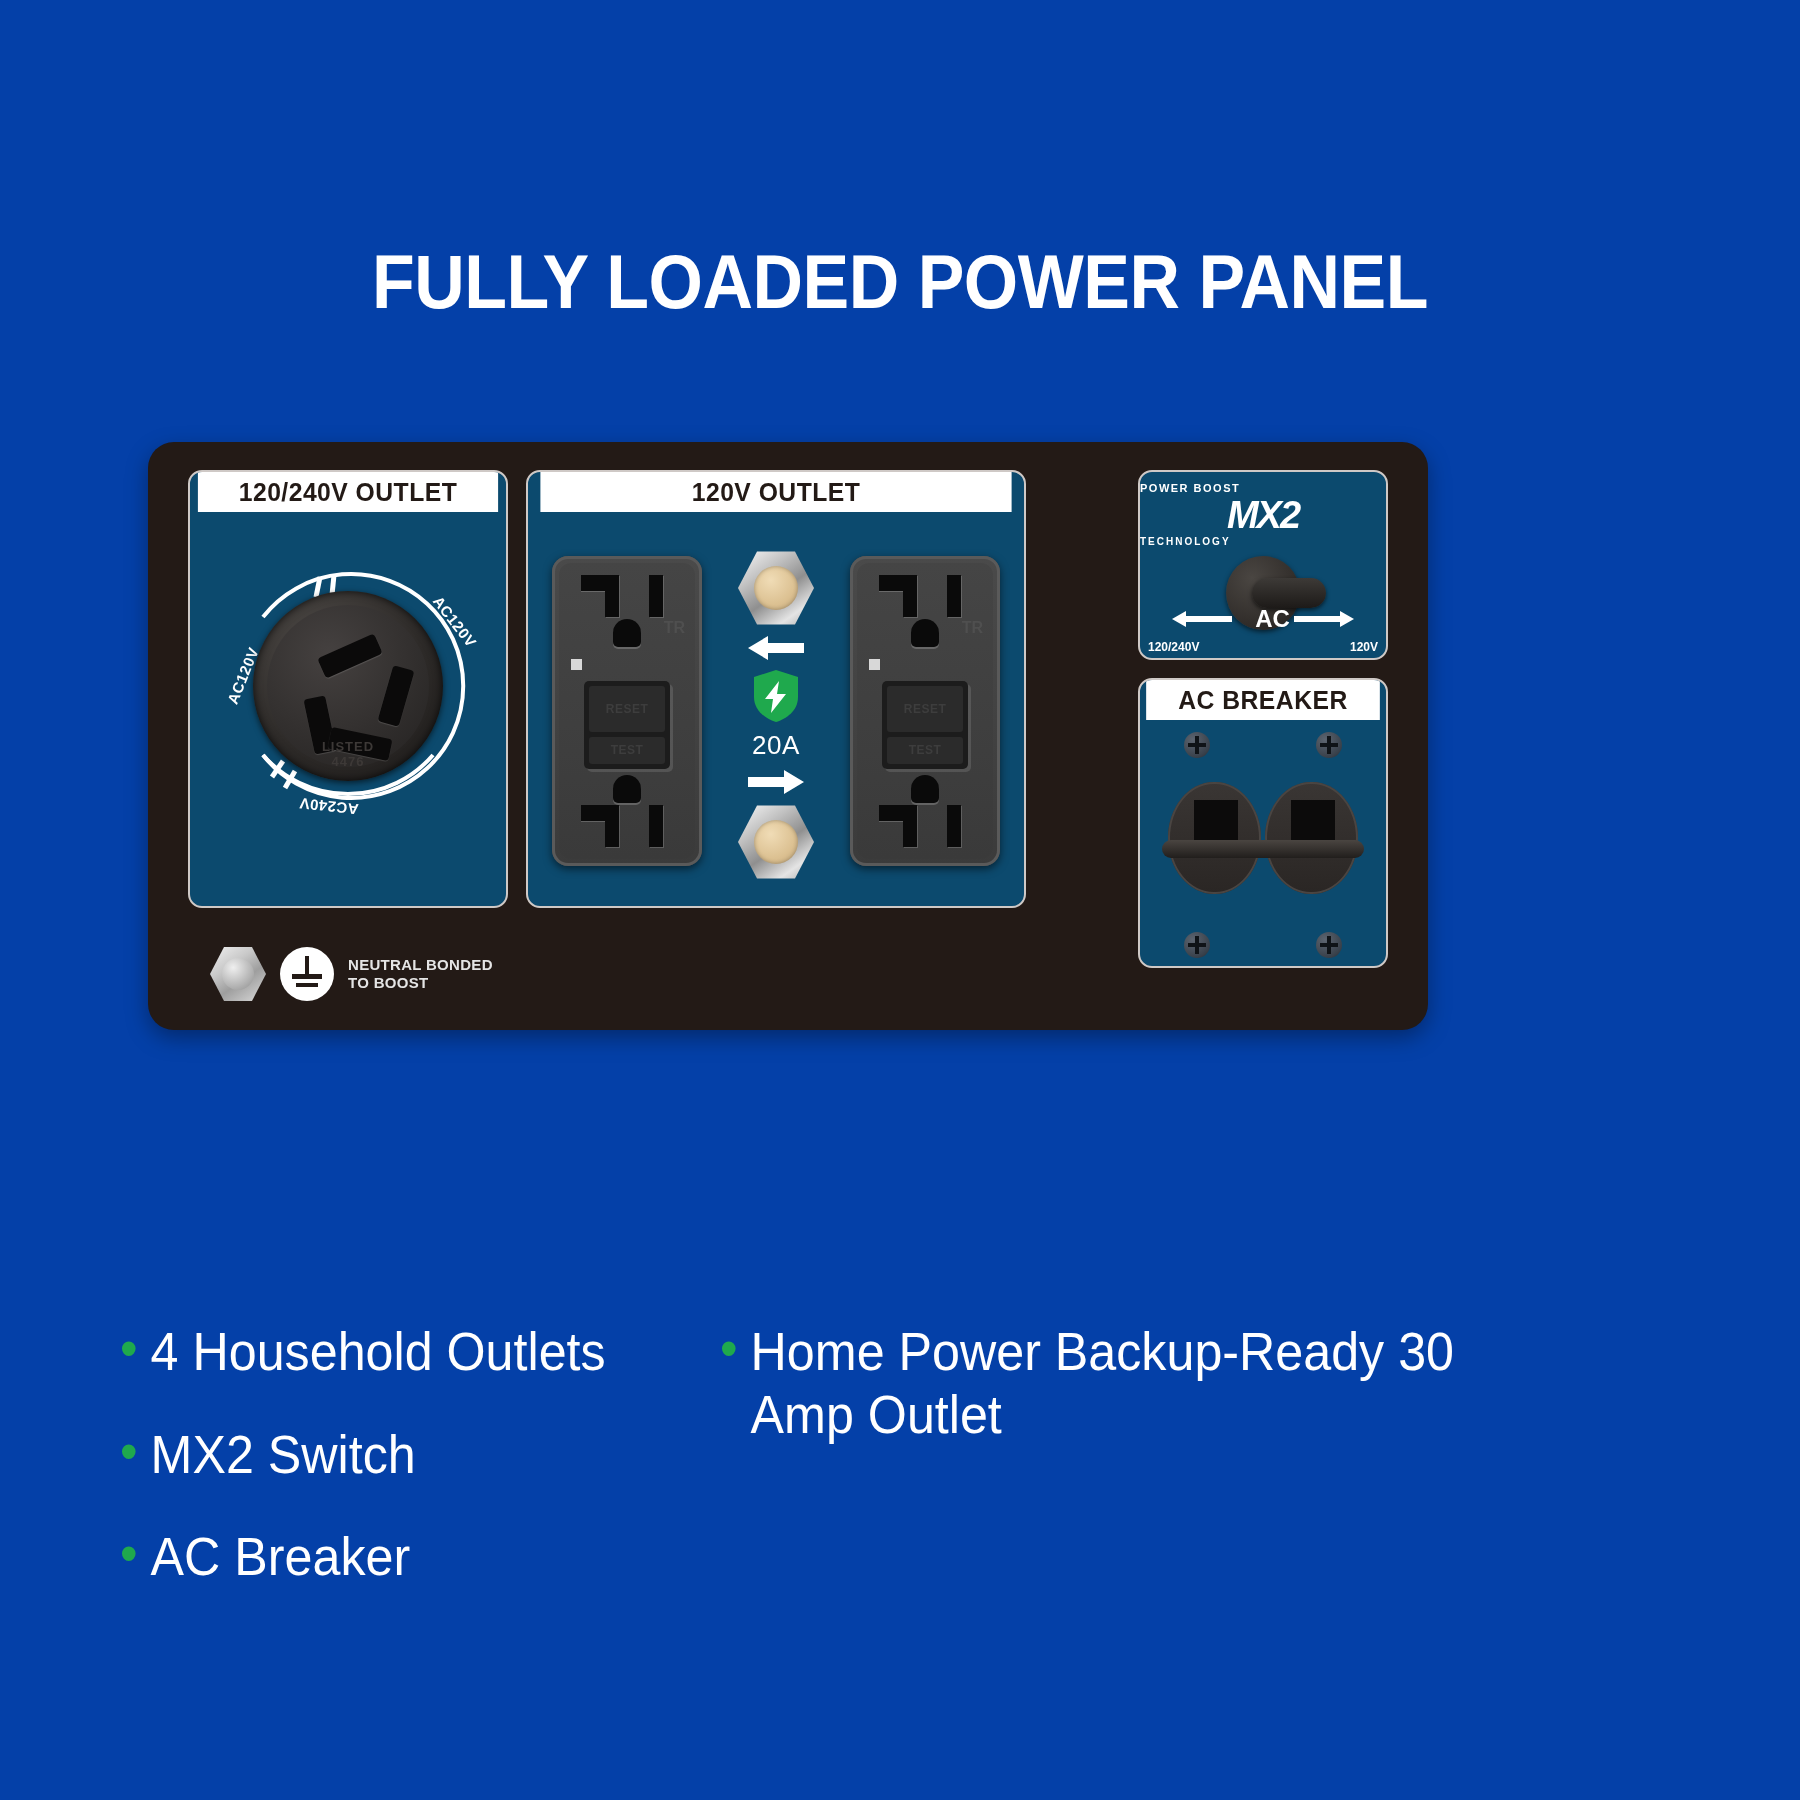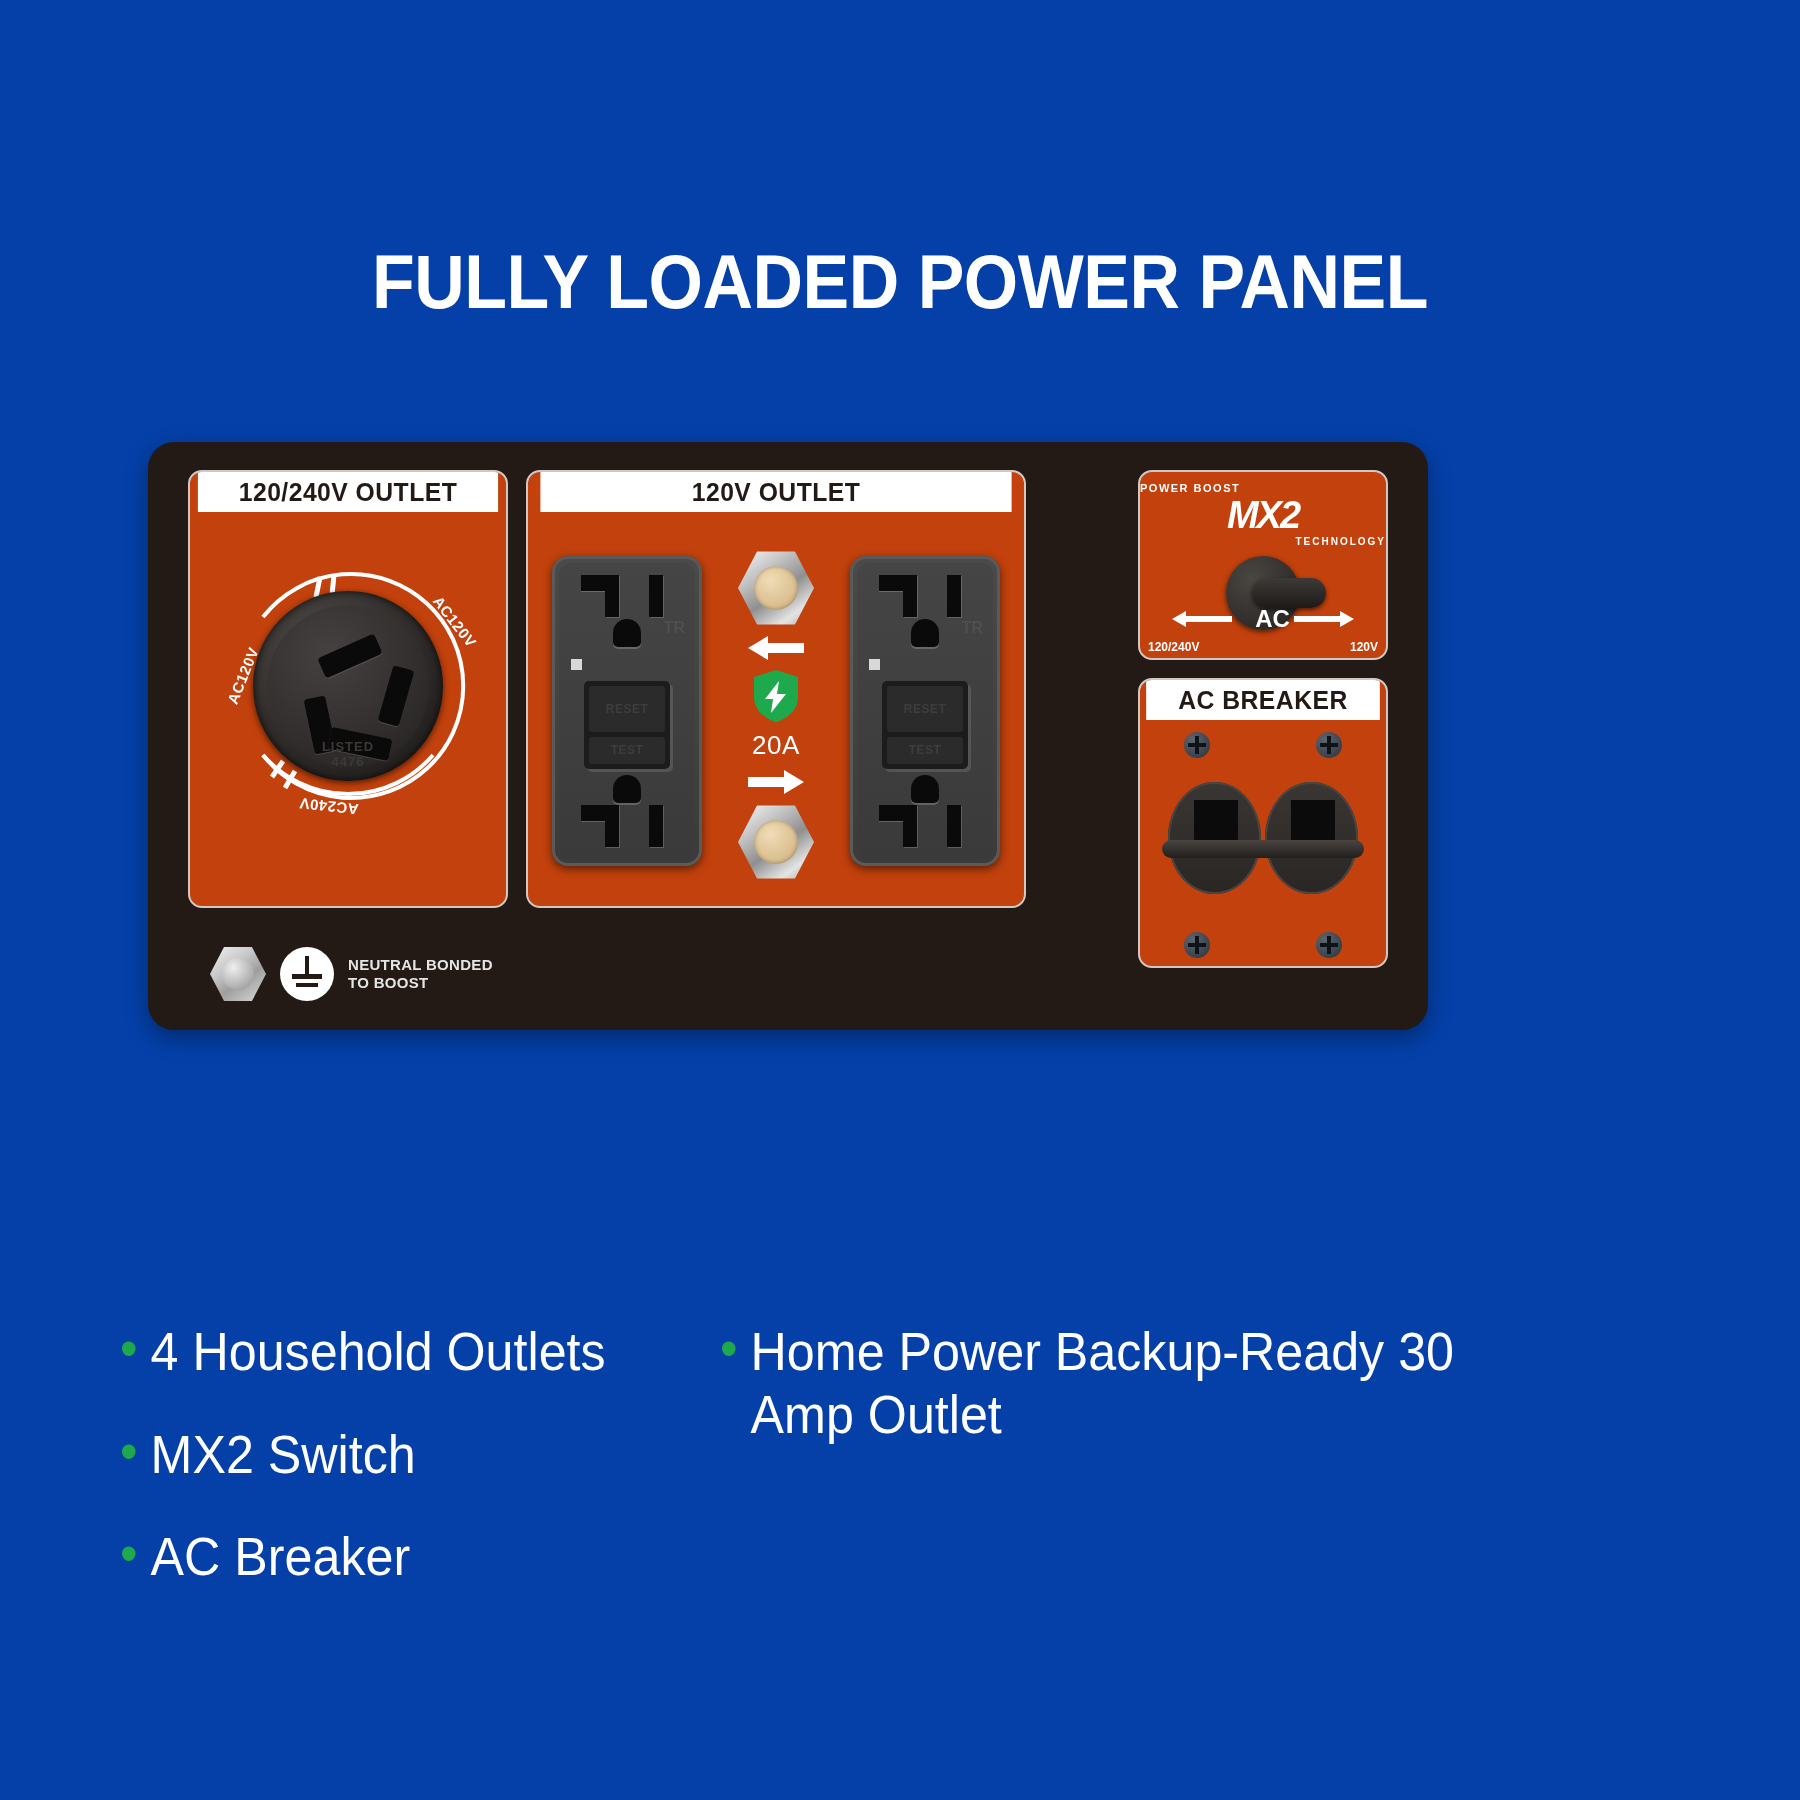--- a/index.html
+++ b/index.html
@@ -32,21 +32,21 @@
     background:#231a16;
     border-radius:26px;
     box-shadow:0 8px 22px rgba(0,0,0,.35);
   }
 
   
   .box{
     position:absolute;
     border:2px solid #cfc9c6;
     border-radius:14px;
-    background:#c2410c;
+    background:#0c4a6e;
     overflow:hidden;
   }
   .box-hdr{
     background:#ffffff;
     color:#231a16;
     font-weight:bold;
     text-align:center;
     font-size:26px;
     letter-spacing:0.5px;
     line-height:40px;
@@ -212,21 +212,21 @@
   }
   .a20{ color:#fff; font-weight:normal; font-size:26px; letter-spacing:.5px; }
 
   
   #box-mx2{ right:40px; top:28px; width:250px; height:190px; }
   .mx2-inner{ position:relative; height:100%; }
   .pb{ position:absolute; top:10px; left:0; right:0; text-align:left;
        color:#fff; font-size:11px; font-weight:bold; letter-spacing:1.5px; }
   .mxlogo{ position:absolute; top:22px; left:0; right:0; text-align:center;
        color:#fff; font-size:38px; font-weight:bold; letter-spacing:-2px; font-style:italic; }
-  .tech{ position:absolute; top:64px; left:0; right:0; text-align:right;
+  .tech{ position:absolute; top:64px; left:0; right:0; text-align:left;
        color:#fff; font-size:10px; font-weight:bold; letter-spacing:2px; }
   .knob{
     position:absolute; left:50%; transform:translateX(-50%); top:84px;
     width:74px; height:74px; border-radius:50%;
     background:radial-gradient(circle at 35% 30%, #4a4642 0%, #332f2c 60%, #201d1b 100%);
     box-shadow:0 2px 5px rgba(0,0,0,.6);
   }
   .knob .lever{
     position:absolute; left:26px; top:22px; width:74px; height:30px;
     border-radius:15px;

